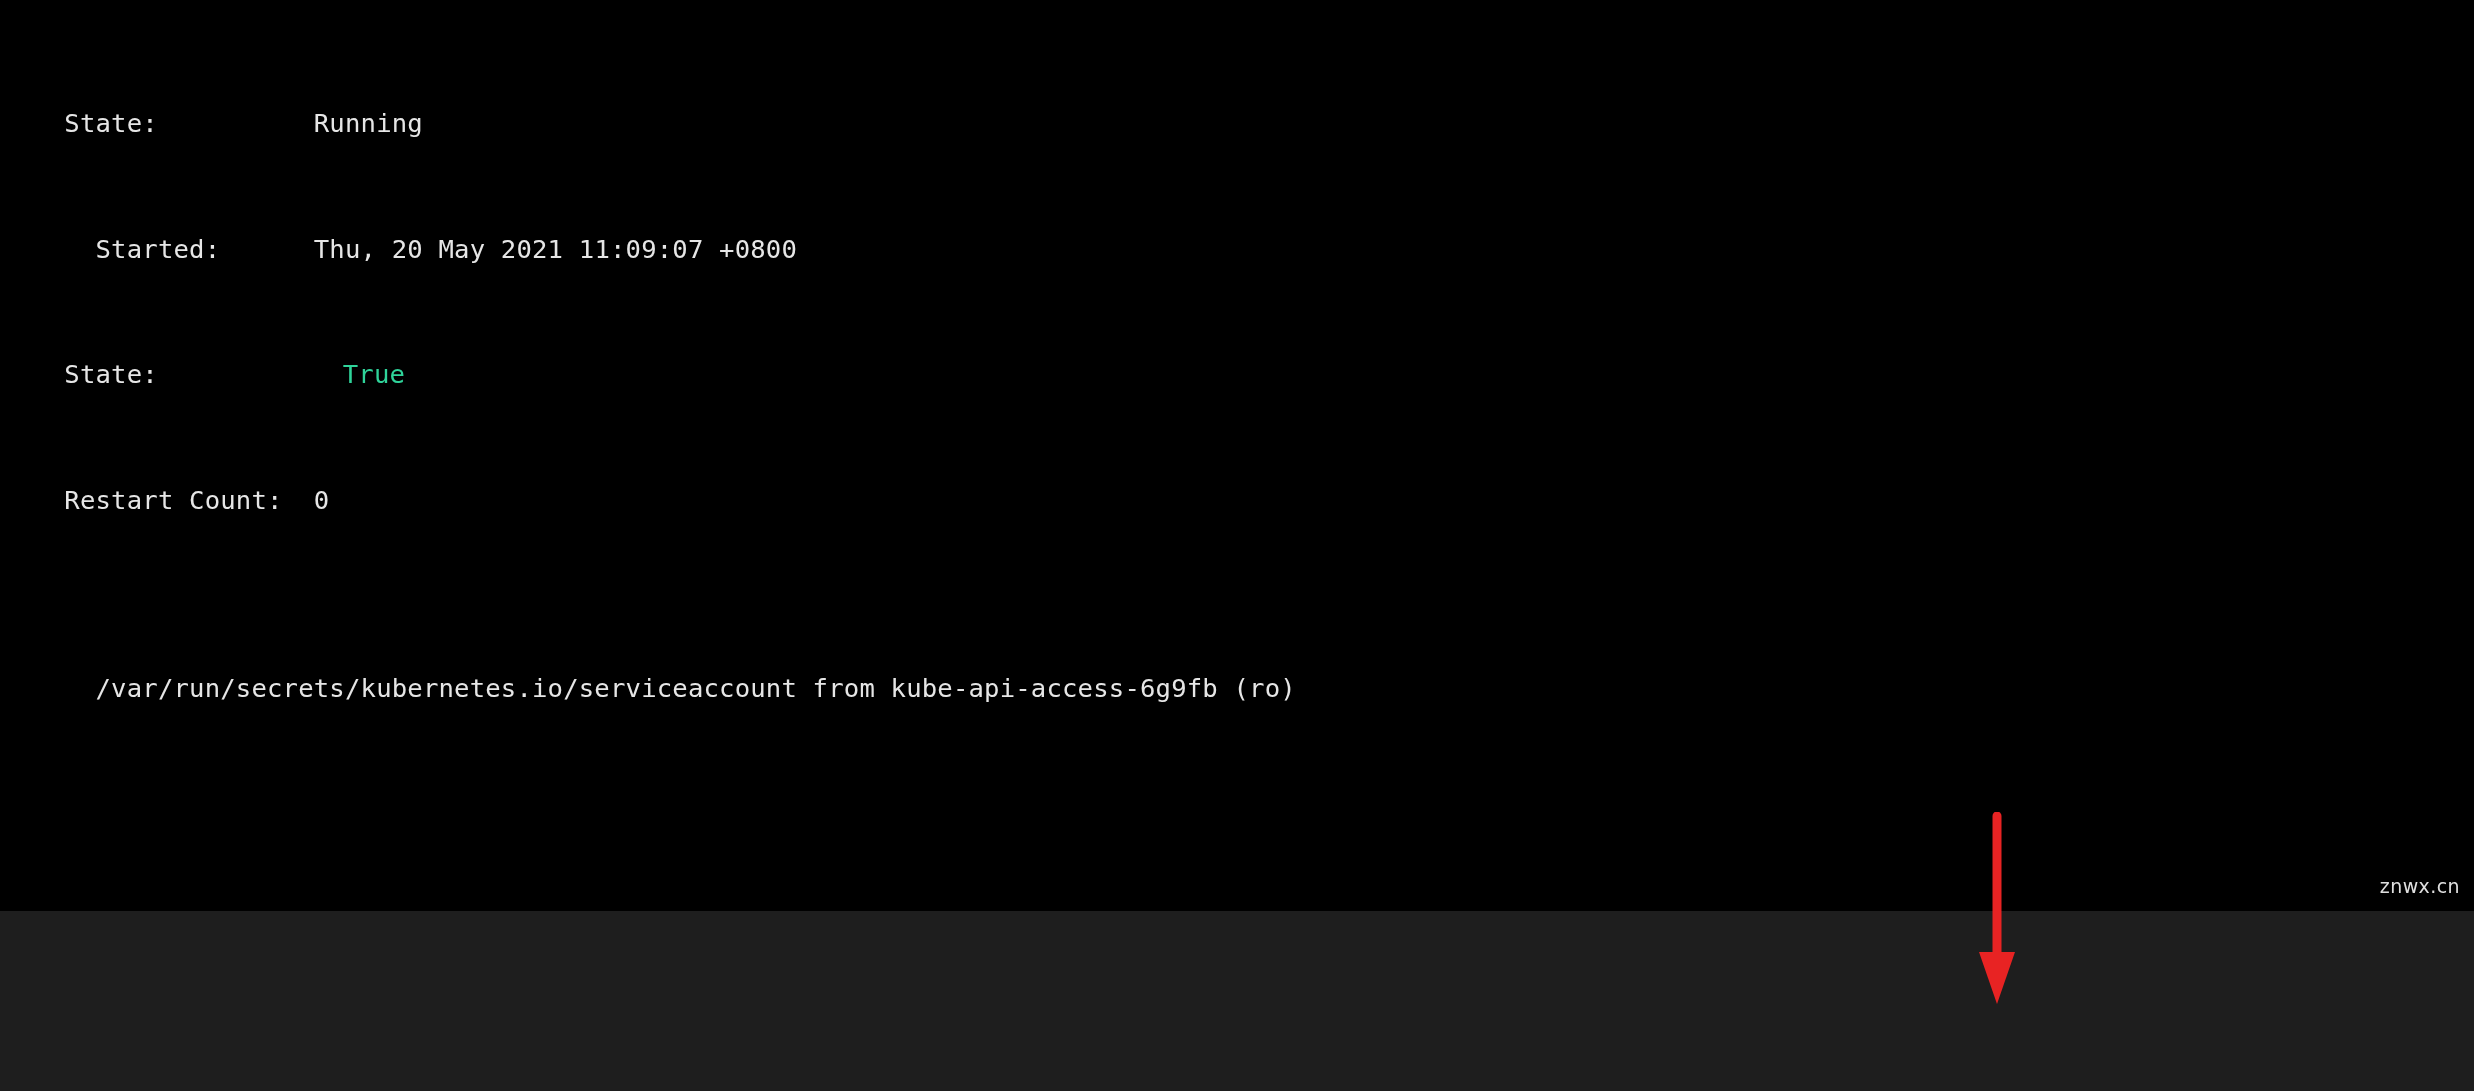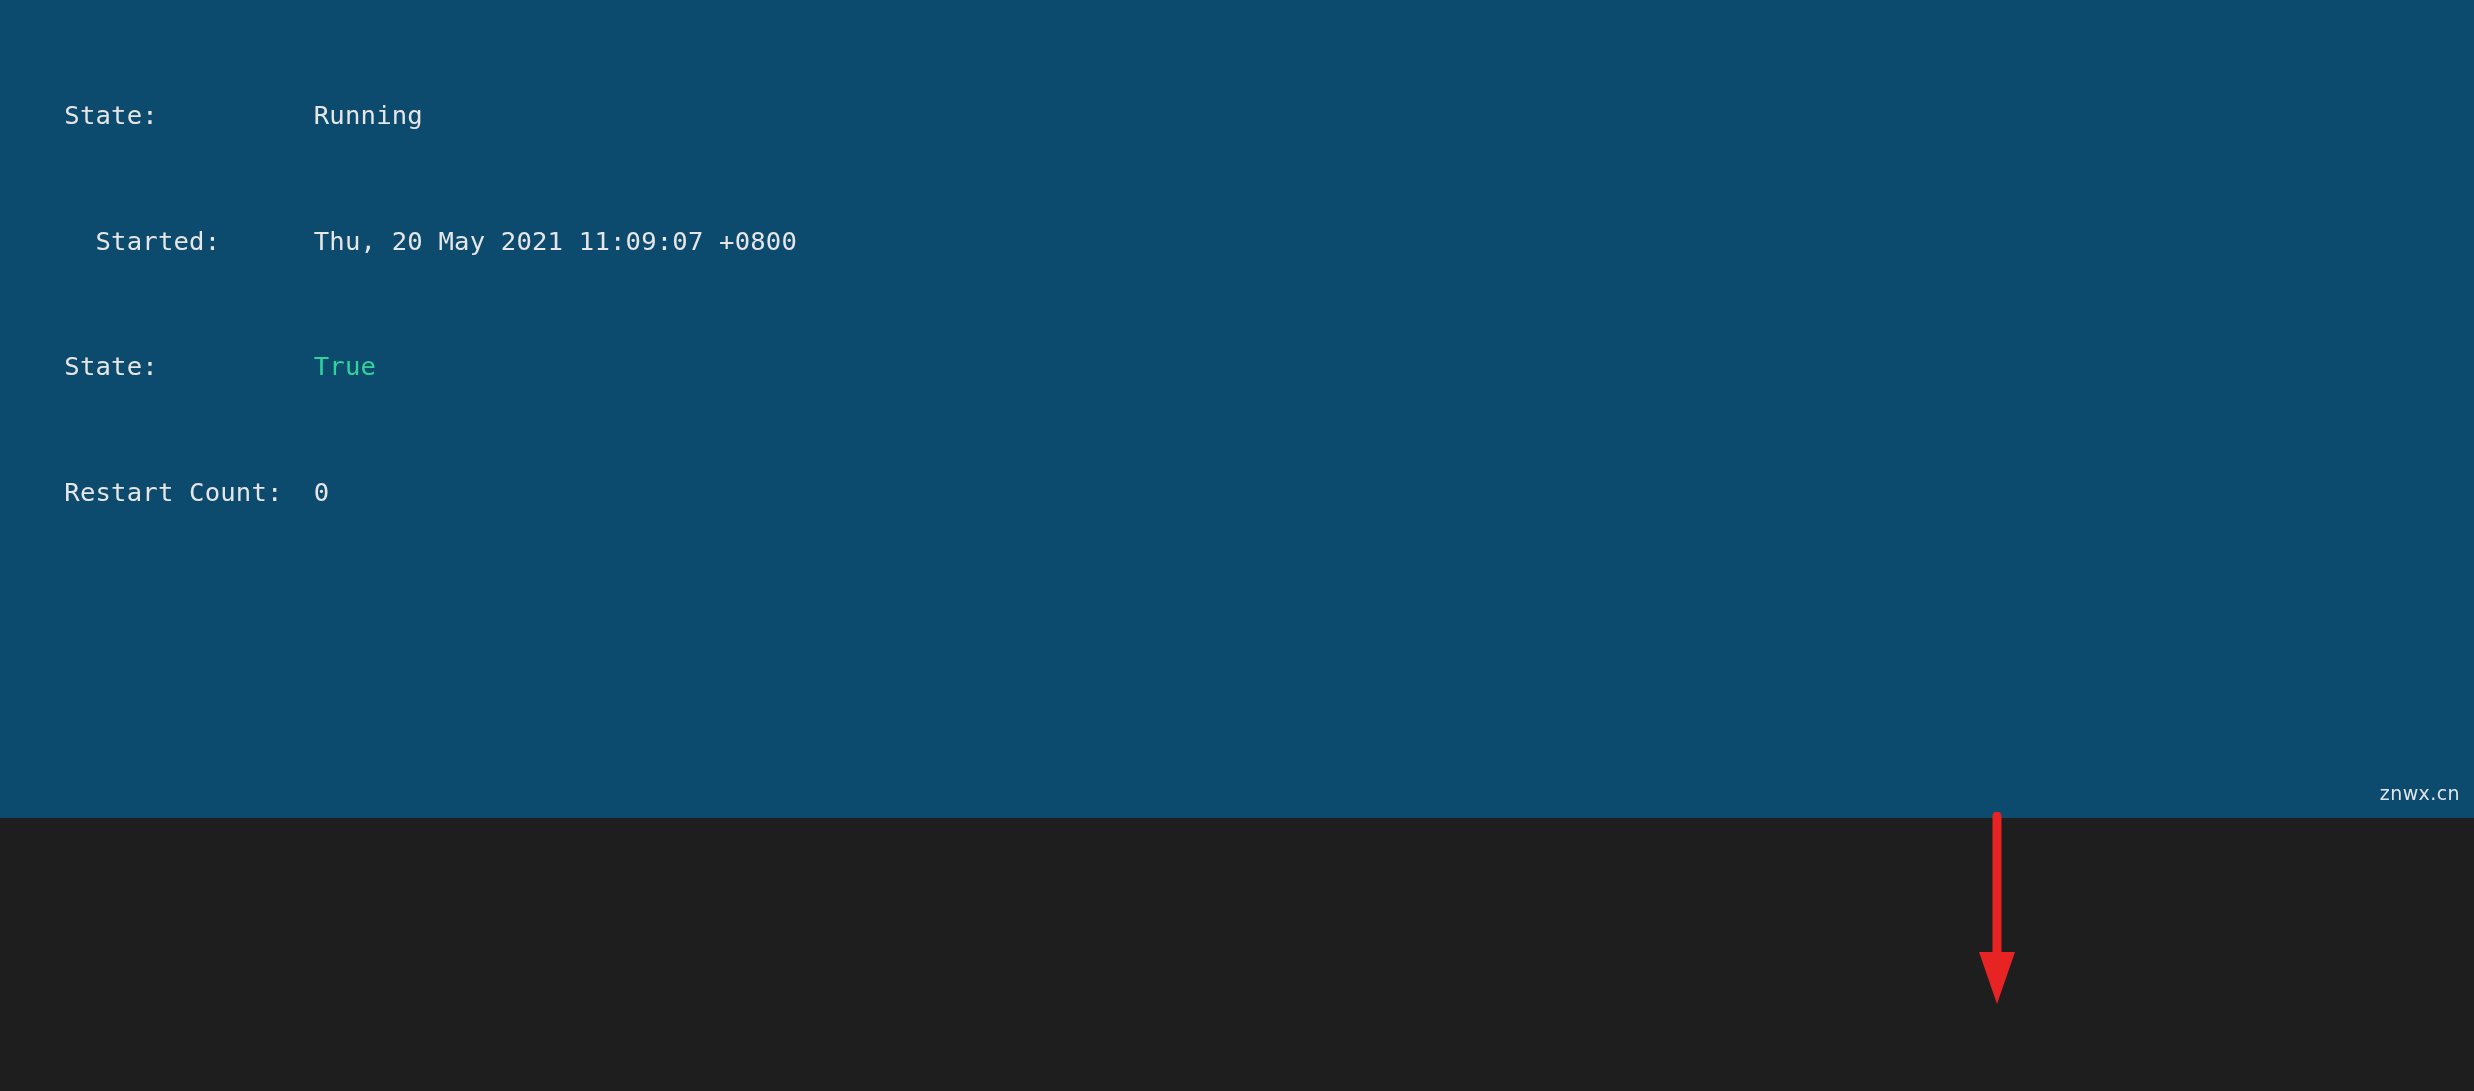--- a/index.html
+++ b/index.html
@@ -11,45 +11,45 @@
   body {
     width: 2474px;
     height: 1091px;
     overflow: hidden;
     font-family: "DejaVu Sans Mono", "Liberation Mono", monospace;
   }
 
   #terminal {
     position: relative;
     width: 2474px;
-    height: 818px;
-    background: #0c4a6e;
+    height: 911px;
+    background: #000000;
     box-sizing: border-box;
-    padding: 6px 0 0 0;
+    padding: 14px 0 0 0;
   }
 
   .screen {
     position: relative;
     z-index: 1;
     font-family: "DejaVu Sans Mono", "Liberation Mono", monospace;
     font-size: 25.6px;
     line-height: 31.4px;
     letter-spacing: 0.18px;
     color: #e6e6e6;
     white-space: pre;
     padding-left: 2px;
   }
 
   .line {
     height: 31.4px;
     white-space: pre;
   }
 
   .c-white   { color: #e6e6e6; }
-  .c-green   { color: #2fd49a; }
+  .c-green   { color: #2fd49a; margin-left: 29px; }
   .c-magenta { color: #e854d8; }
 
   
   #arrow-annotation {
     position: absolute;
     left: 1977px;
     top: 812px;
     width: 40px;
     height: 195px;
     z-index: 5;
@@ -79,20 +79,21 @@
     <div class="line"><span class="c-white">    State:          </span><span class="c-white">Running</span></div>
 
     <div class="line"><span class="c-white">      Started:      </span><span class="c-white">Thu, 20 May 2021 11:09:07 +0800</span></div>
 
     <div class="line"><span class="c-white">    State:          </span><span class="c-green">True</span></div>
 
     <div class="line"><span class="c-white">    Restart Count:  </span><span class="c-white">0</span></div>
 
 
 
+    <div class="line"><span class="c-white">      /var/run/secrets/kubernetes.io/serviceaccount from kube-api-access-6g9fb (ro)</span></div>
 
 
     
 
     
 
     
 
     
 

